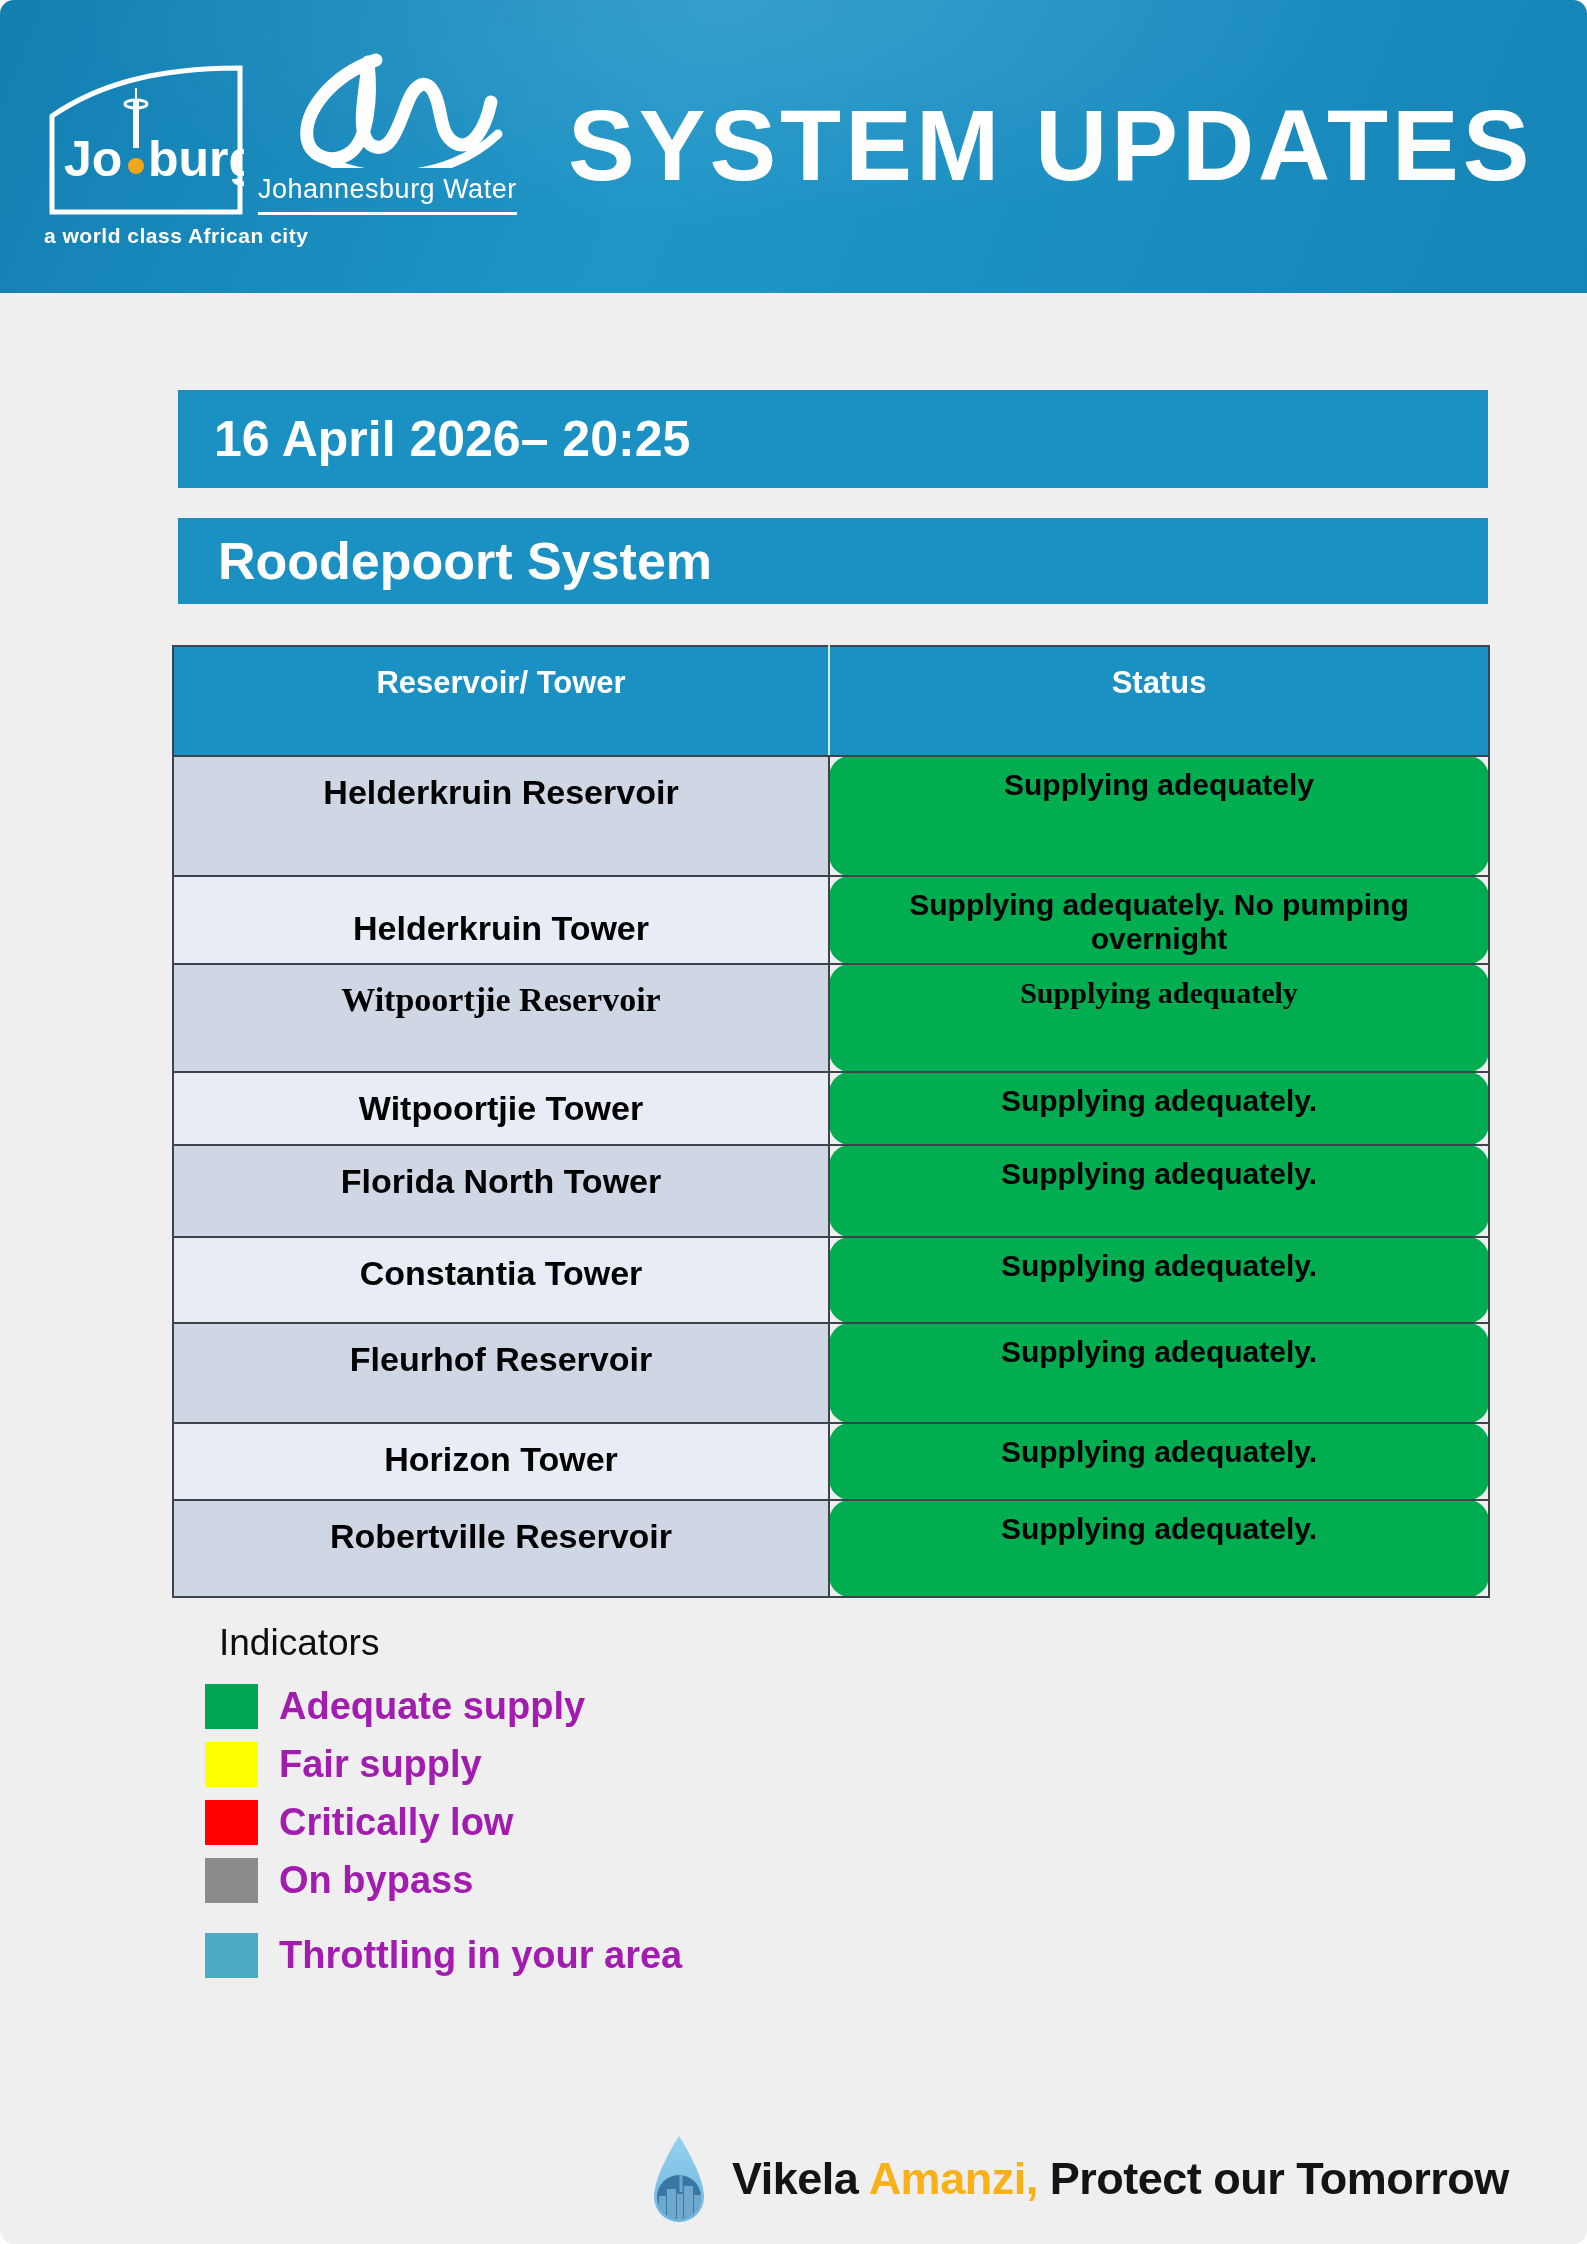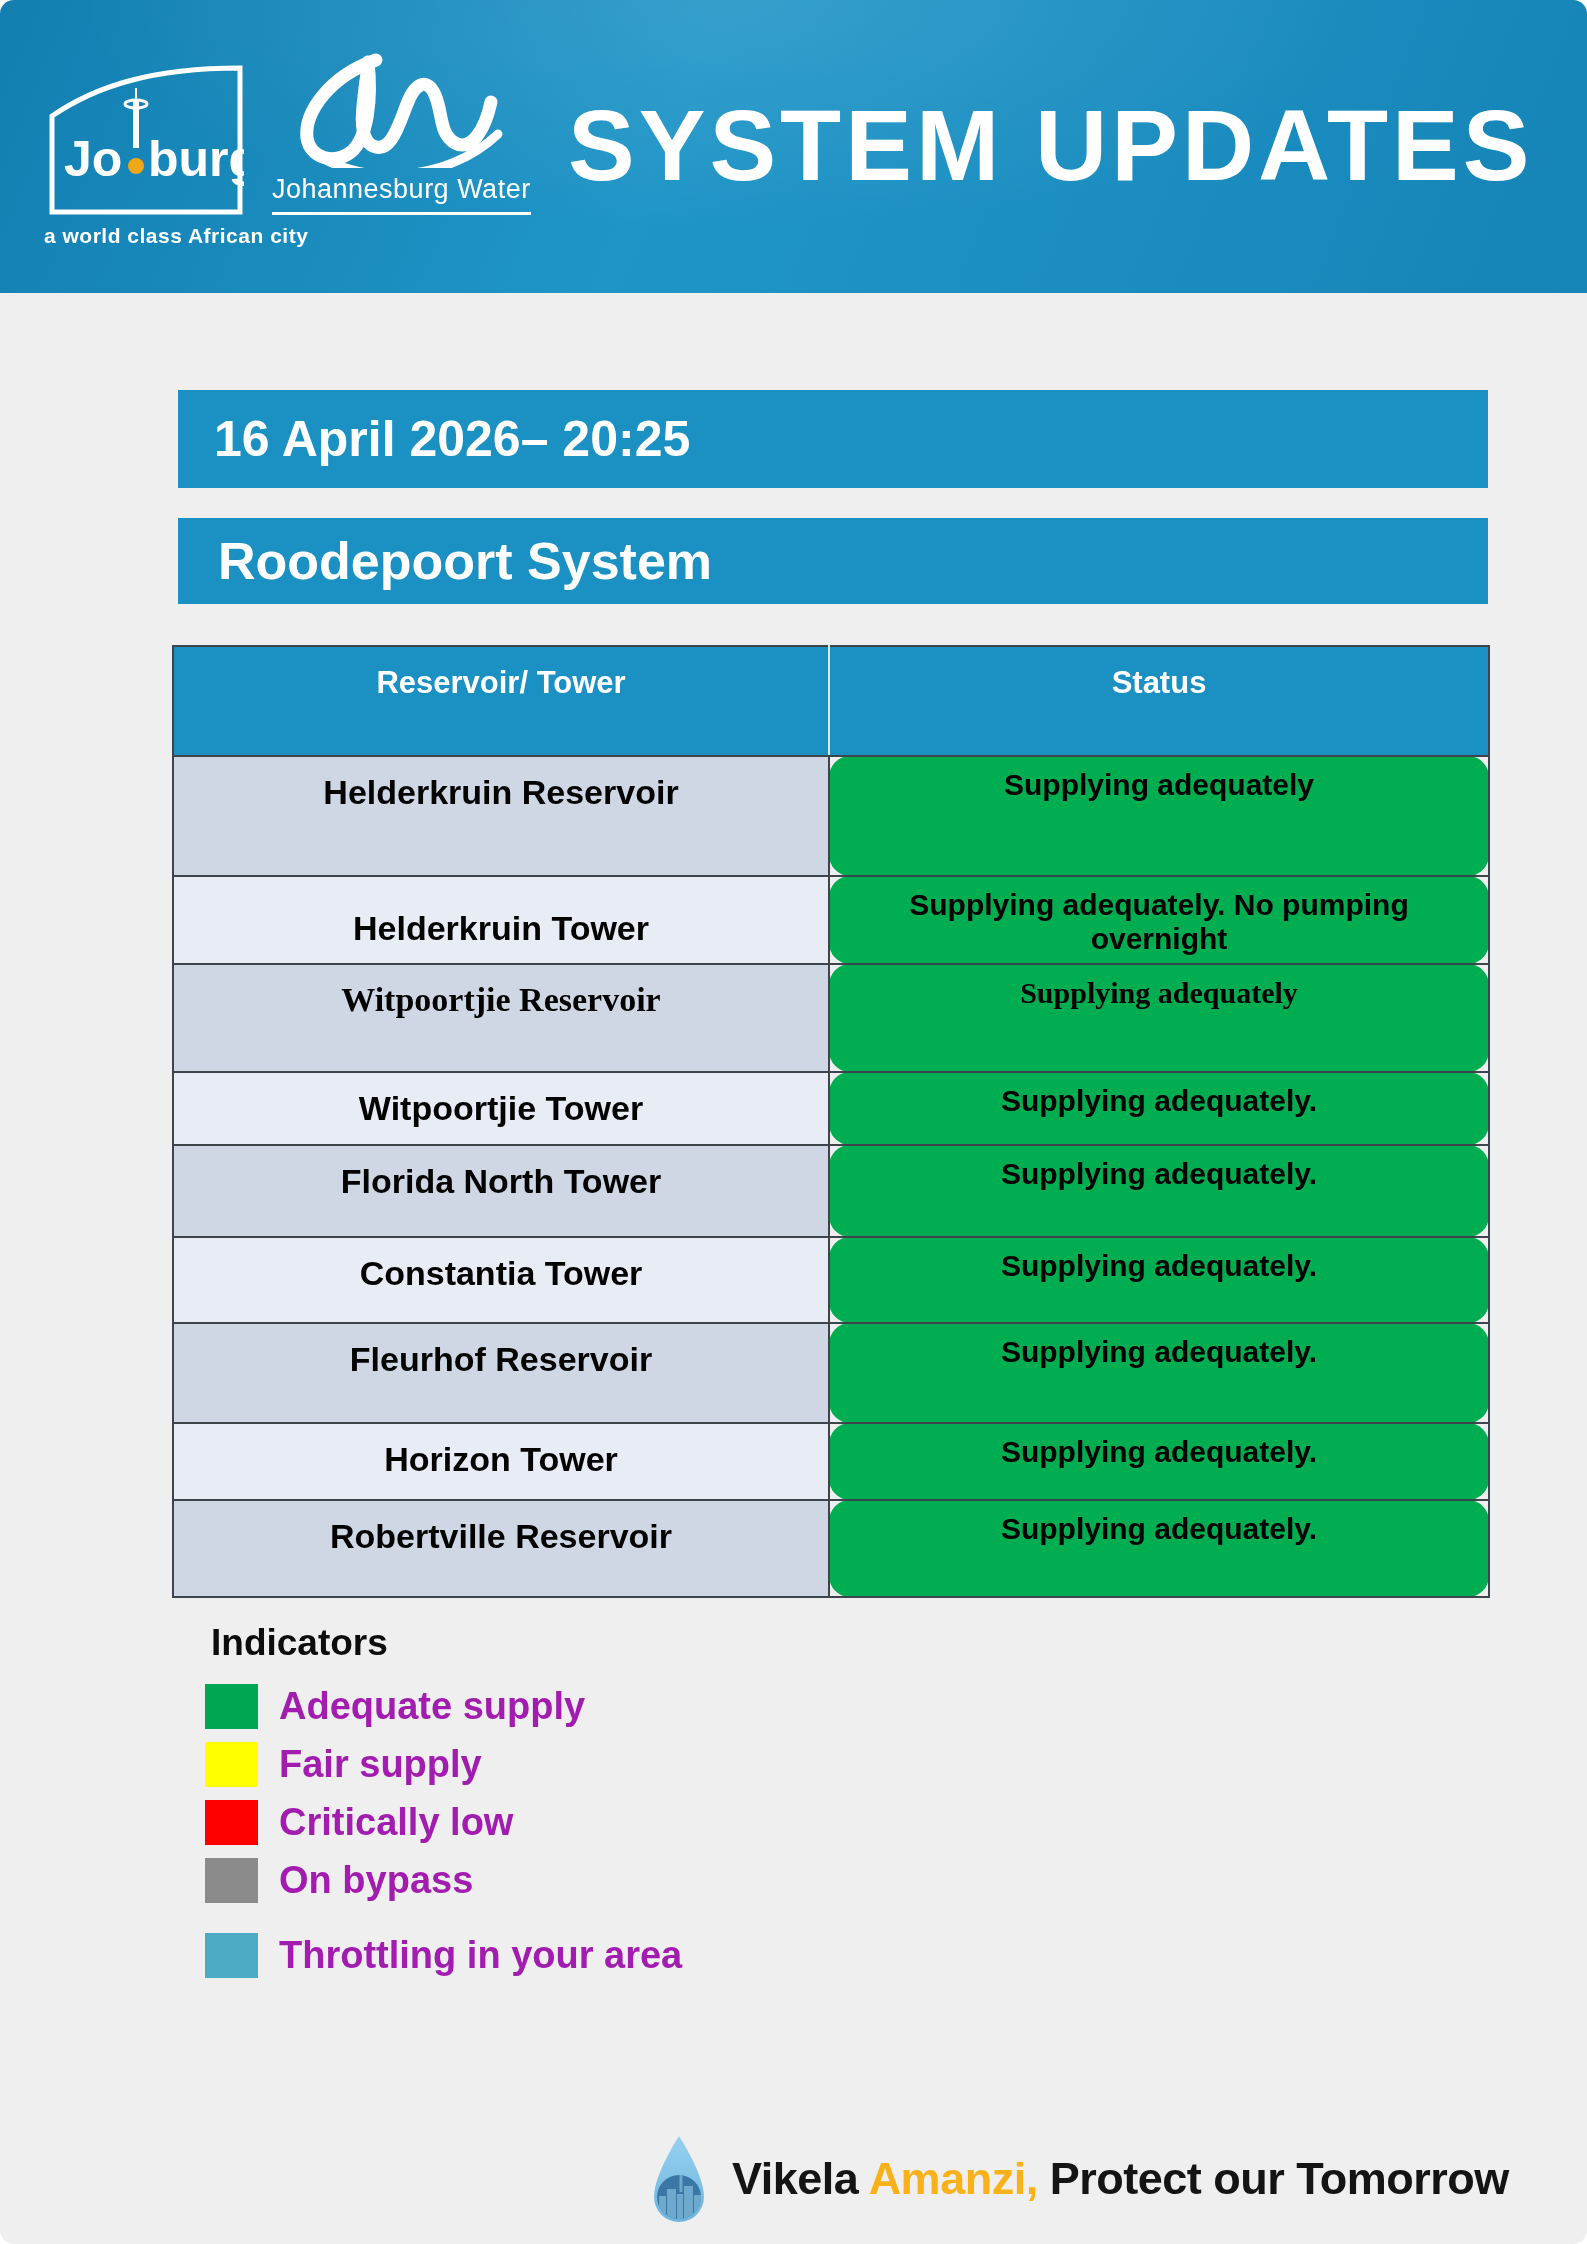--- a/index.html
+++ b/index.html
@@ -17,21 +17,21 @@
     content:"";position:absolute;inset:0;
     background:radial-gradient(ellipse at 46% 0%,rgba(255,255,255,.10),rgba(255,255,255,0) 55%);
   }
   .joburg{position:absolute;left:48px;top:64px;width:196px;height:152px;z-index:2;}
   .joburg-tagline{
     position:absolute;left:44px;top:224px;color:#fff;font-weight:bold;
     font-size:21px;letter-spacing:.5px;z-index:2;white-space:nowrap;
   }
   .jw{position:absolute;left:258px;top:46px;z-index:2;width:270px;}
   .jw-label{
-    display:inline-block;color:#fff;font-size:27px;margin-top:2px;margin-left:14px;
+    display:inline-block;color:#fff;font-size:27px;margin-top:2px;
     padding-bottom:7px;border-bottom:3px solid #fff;letter-spacing:.5px;white-space:nowrap;
   }
   .big-title{
     position:absolute;left:568px;top:88px;width:980px;z-index:2;
     color:#fff;font-size:100px;font-weight:800;letter-spacing:4px;white-space:nowrap;
   }
   
   .banner{position:absolute;left:178px;width:1310px;background:#1b90c3;color:#fff;font-weight:bold;}
   .banner-date{top:390px;height:98px;line-height:98px;font-size:50px;padding-left:36px;}
   .banner-system{top:518px;height:86px;line-height:86px;font-size:52px;padding-left:40px;}
@@ -59,21 +59,21 @@
   .status-table tr:nth-child(2) td.name{padding-top:32px;}
   .status-table tr:nth-child(3) td{height:108px;font-family:Liberation Serif, serif;}
   .status-table tr:nth-child(4) td{height:73px;}
   .status-table tr:nth-child(5) td{height:92px;}
   .status-table tr:nth-child(6) td{height:86px;}
   .status-table tr:nth-child(7) td{height:100px;}
   .status-table tr:nth-child(8) td{height:77px;}
   .status-table tr:nth-child(9) td{height:97px;}
   
   .indicators{position:absolute;left:205px;top:1622px;}
-  .indicators-title{font-size:37px;font-weight:bold;color:#0d0d0d;margin:0 0 20px 6px;}
+  .indicators-title{font-size:37px;font-weight:normal;color:#0d0d0d;margin:0 0 20px 14px;}
   .legend-item{display:flex;align-items:center;margin-bottom:13px;}
   .legend-item.gap-top{margin-top:30px;}
   .swatch{width:53px;height:45px;margin-right:21px;flex:0 0 auto;}
   .legend-label{font-size:38px;font-weight:bold;color:#a21caf;white-space:nowrap;}
   
   .footer{position:absolute;left:652px;top:2134px;display:flex;align-items:center;}
   .drop-icon{margin-right:26px;flex:0 0 auto;}
   .footer-text{font-size:45px;font-weight:800;color:#141414;white-space:nowrap;letter-spacing:-.5px;}
 </style>
 </head>

